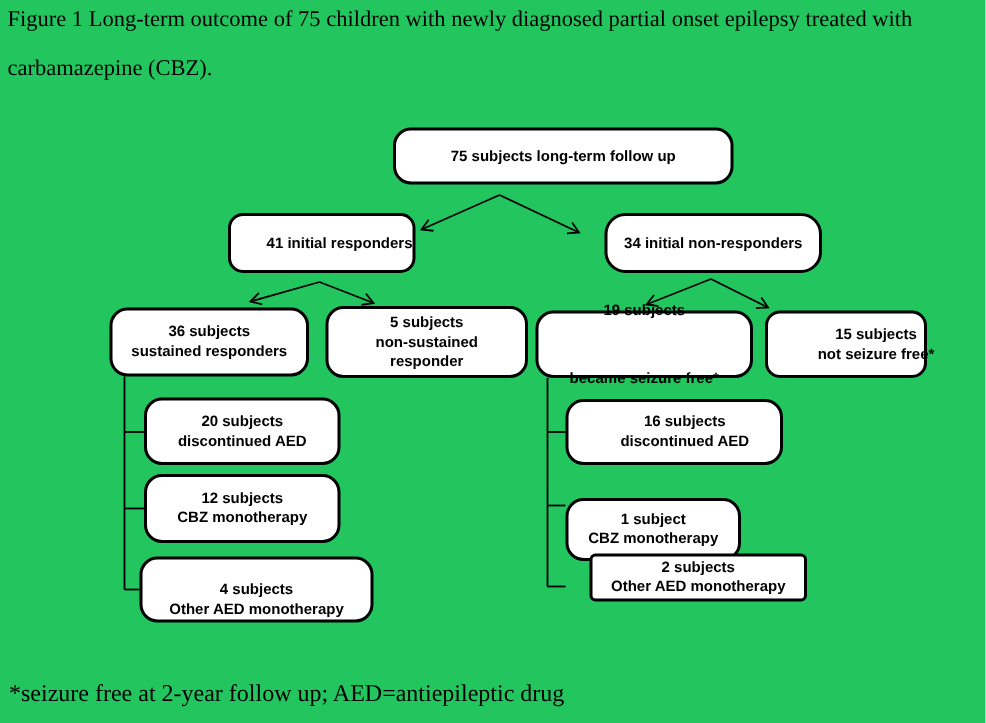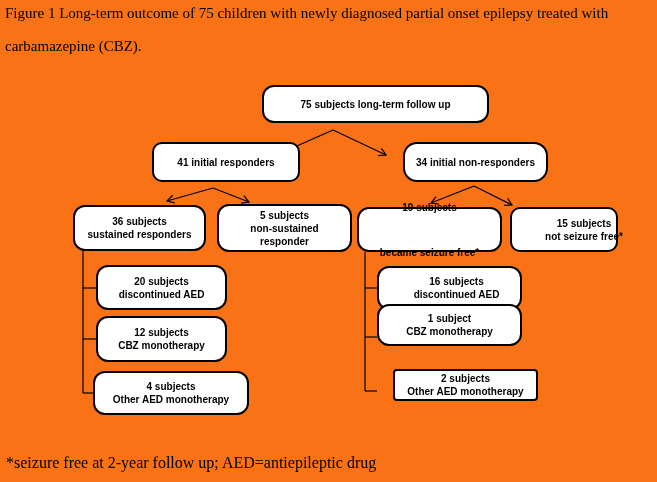--- a/index.html
+++ b/index.html
@@ -1,20 +1,20 @@
 <!DOCTYPE html>
 <html><head>
 <meta charset="utf-8">
 <style>
   html, body { margin: 0; padding: 0; background: #ffffff; }
   .page {
     position: relative;
     width: 657px;
     height: 482px;
-    background: #f97316;
+    background: #22c55e;
     overflow: hidden;
     font-family: "Liberation Serif", serif;
     color: #000000;
   }
   .caption-line {
     position: absolute;
     left: 5px;
     font-size: 15px;
     line-height: 18px;
     white-space: nowrap;
@@ -83,21 +83,21 @@
       <path d="M365,288 L377,288"></path>
       <path d="M365,337 L377,337"></path>
       <path d="M365,391 L377,391"></path>
     </g>
   </svg>
 
   <div class="node" style="left:216px; top:85px; width:227px; height:38px; border-radius:12px;margin-left:46px;">
     <div class="node-line">75 subjects long-term follow up</div>
   </div>
 
-  <div class="node" style="left:152px; top:142px; width:148px; height:40px; border-radius:10px;">
+  <div class="node" style="left:152px; top:142px; width:125px; height:40px; border-radius:10px;align-items:flex-end;">
     <div class="node-line">41 initial responders</div>
   </div>
 
   <div class="node" style="left:403px; top:142px; width:145px; height:40px; border-radius:14px;">
     <div class="node-line">34 initial non-responders</div>
   </div>
 
   <div class="node" style="left:73px; top:205px; width:133px; height:46px; border-radius:12px;">
     <div class="node-line">36 subjects</div>
     <div class="node-line">sustained responders</div>
@@ -122,31 +122,31 @@
   <div class="node" style="left:96px; top:265px; width:131px; height:45px; border-radius:12px;">
     <div class="node-line">20 subjects</div>
     <div class="node-line">discontinued AED</div>
   </div>
 
   <div class="node" style="left:96px; top:316px; width:131px; height:46px; border-radius:12px;">
     <div class="node-line">12 subjects</div>
     <div class="node-line">CBZ monotherapy</div>
   </div>
 
-  <div class="node" style="left:93px; top:371px; width:156px; height:44px; border-radius:12px;">
+  <div class="node" style="left:93px; top:371px; width:156px; height:44px; border-radius:12px;justify-content:flex-end;">
     <div class="node-line">4 subjects</div>
     <div class="node-line">Other AED monotherapy</div>
   </div>
 
   <div class="node" style="left:377px; top:266px; width:145px; height:44px; border-radius:12px;padding-left:14px;">
     <div class="node-line">16 subjects</div>
     <div class="node-line">discontinued AED</div>
   </div>
 
-  <div class="node" style="left:377px; top:304px; width:145px; height:42px; border-radius:12px;">
+  <div class="node" style="left:377px; top:332px; width:117px; height:42px; border-radius:12px;">
     <div class="node-line">1 subject</div>
     <div class="node-line">CBZ monotherapy</div>
   </div>
 
   <div class="node" style="left:393px; top:369px; width:145px; height:32px; border-radius:4px;">
     <div class="node-line">2 subjects</div>
     <div class="node-line">Other AED monotherapy</div>
   </div>
 
   <div class="footnote">*seizure free at 2-year follow up; AED=antiepileptic drug</div>

